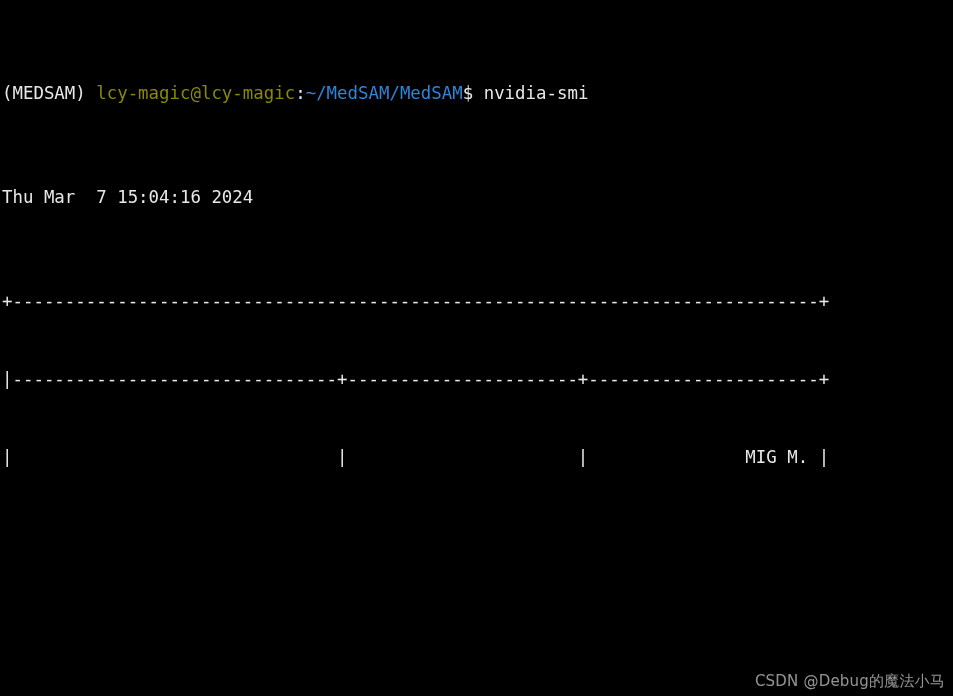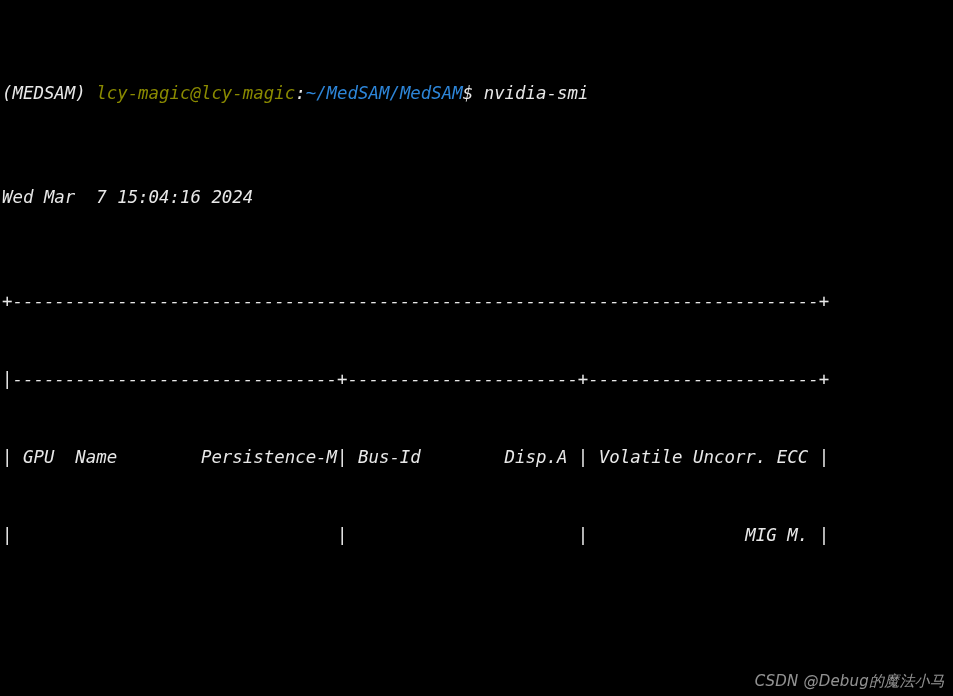--- a/index.html
+++ b/index.html
@@ -19,21 +19,20 @@
     height: 696px;
     background: #000000;
     color: #e8e8e8;
     font-family: "DejaVu Sans Mono", monospace;
     font-size: 17.4px;
     line-height: 26px;
     letter-spacing: 0px;
     padding: 2px 0 0 2px;
     box-sizing: border-box;
     white-space: pre;
-    font-style: italic;
   }
   .line {
     height: 26px;
     white-space: pre;
     font-variant-ligatures: none;
   }
   .c-white   { color: #e8e8e8; }
   .c-olive   { color: #8a8a00; }
   .c-blue    { color: #2d85d8; }
 
@@ -51,25 +50,24 @@
     text-align: right;
   }
 </style>
 </head>
 <body>
 
 <div id="terminal">
 
   <div class="line"><span class="c-white">(MEDSAM) </span><span class="c-olive">lcy-magic@lcy-magic</span><span class="c-white">:</span><span class="c-blue">~/MedSAM/MedSAM</span><span class="c-white">$ </span><span class="c-white">nvidia-smi</span></div>
 
-  <div class="line">Wed Mar  7 15:04:16 2024</div>
+  <div class="line">Thu Mar  7 15:04:16 2024</div>
 
   <div class="line">+-----------------------------------------------------------------------------+</div>
   <div class="line">|-------------------------------+----------------------+----------------------+</div>
-  <div class="line">| GPU  Name        Persistence-M| Bus-Id        Disp.A | Volatile Uncorr. ECC |</div>
   <div class="line">|                               |                      |               MIG M. |</div>
   
   
   
   
   
 
   
 
   

